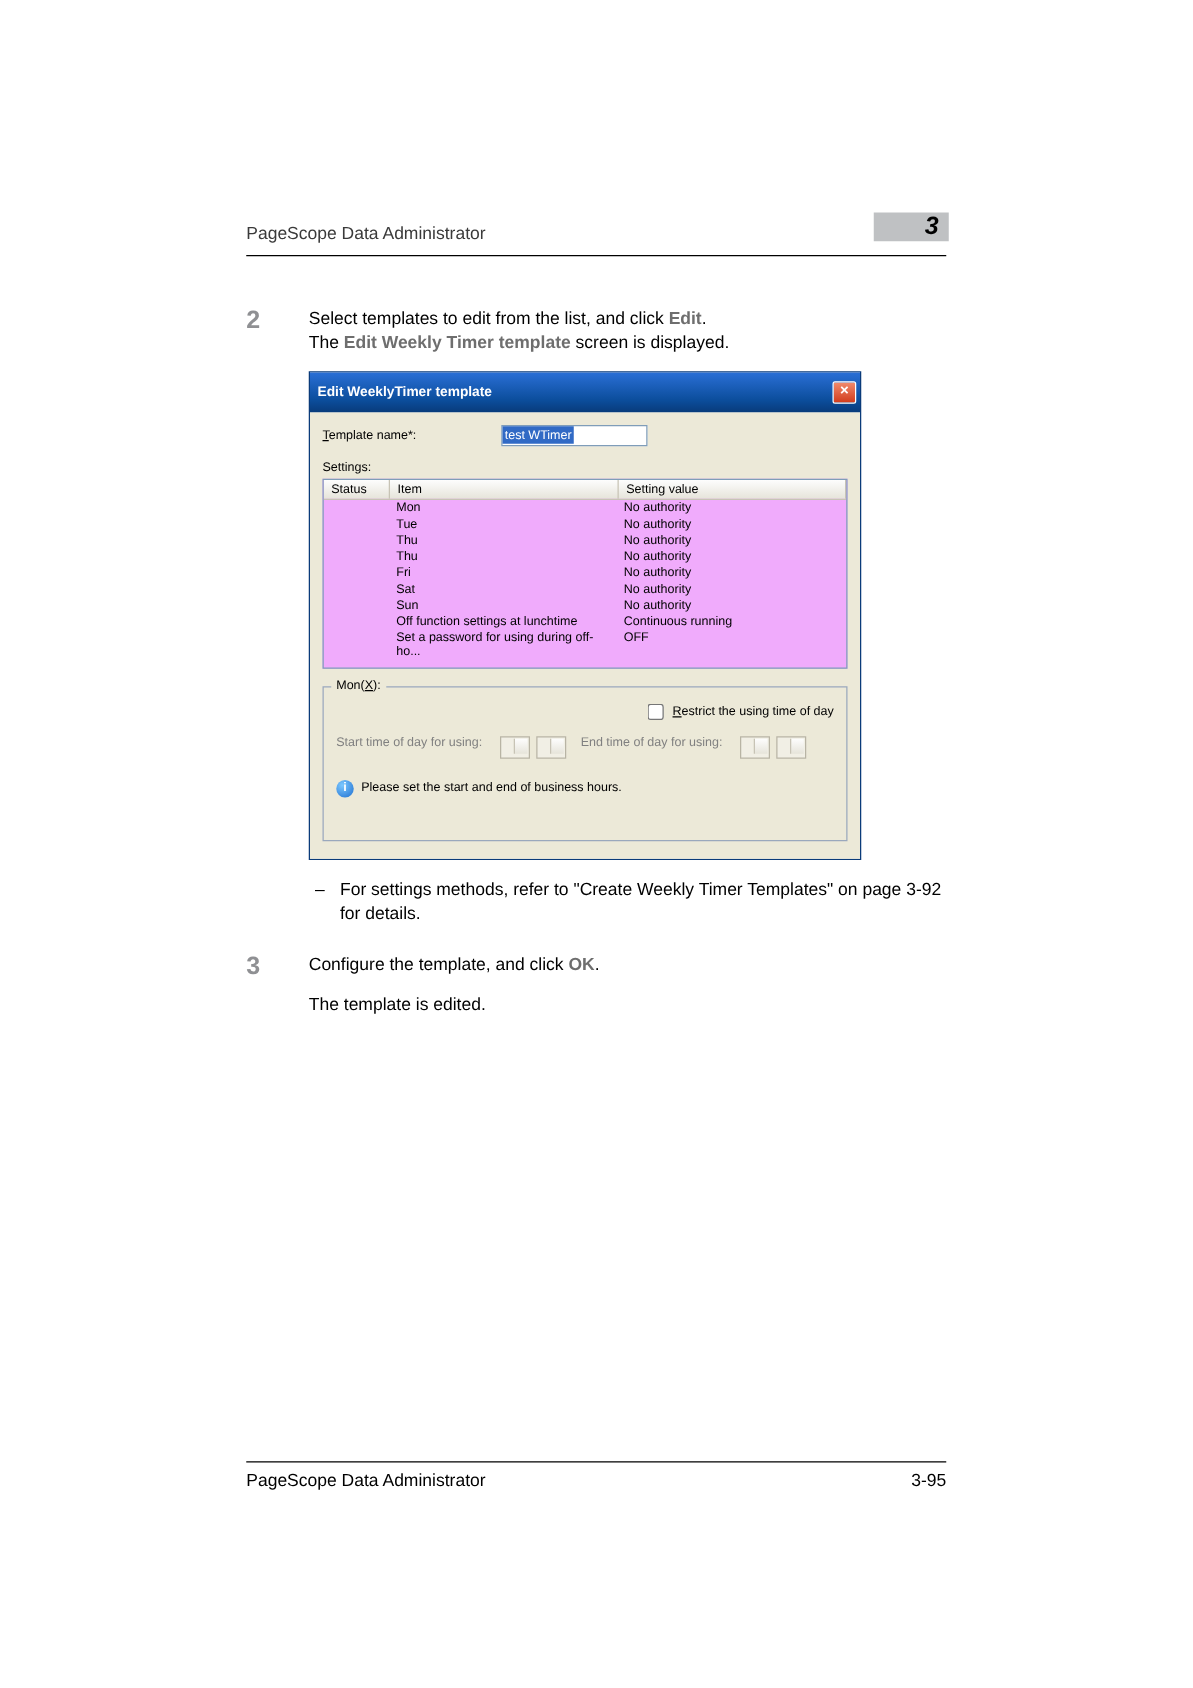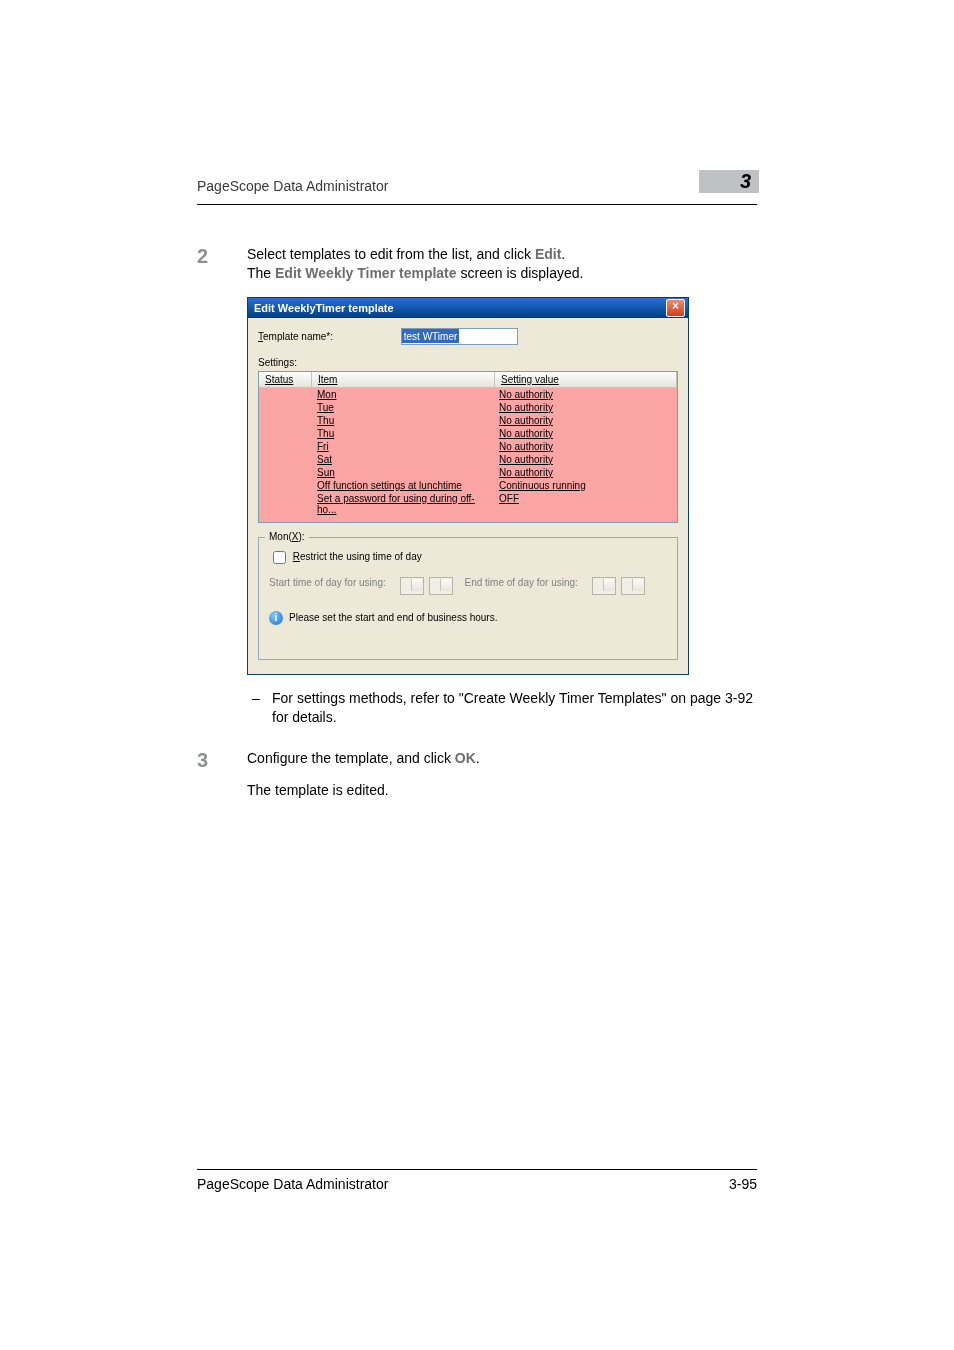--- a/index.html
+++ b/index.html
@@ -94,21 +94,21 @@
     width:440px;
     margin-left:50px;
     margin-top:8px;
     margin-bottom:14px;
     font-family:Tahoma,Arial,sans-serif;
     font-size:10px;
     color:#000;
     border:1px solid #0a3b7a;
   }
   .dlg-titlebar{
-    height:20px;
+    height:32px;
     background:linear-gradient(180deg,#2a6fd6 0%,#0b4d9b 70%,#083a7a 100%);
     color:#fff;
     font-weight:700;
     font-size:11px;
     line-height:20px;
     padding-left:6px;
     display:flex;
     align-items:center;
     justify-content:space-between;
   }
@@ -145,24 +145,23 @@
     color:#fff;
     font-size:10px;
     padding:1px 2px 0 2px;
     line-height:13px;
   }
   .sett-label{margin:12px 0 3px 0;}
 
   
   .listview{
     border:1px solid #7f9db9;
-    background:#fca5a5;
+    background:#f0abfc;
     height:150px;
     overflow:hidden;
-    text-decoration:underline;
   }
   .lv-head{display:flex;background:linear-gradient(180deg,#fdfdfd,#e6e4da);border-bottom:1px solid #c7c3b5;}
   .lv-head .col{
     border-right:1px solid #c7c3b5;
     padding:2px 6px;
     font-size:10px;
   }
   .col-status{width:40px;}
   .col-item{width:170px;}
   .col-val{flex:1;}
@@ -180,21 +179,21 @@
     position:relative;
   }
   .gbox .legend{
     position:absolute;
     top:-7px;left:6px;
     background:#ece9d8;
     padding:0 4px;
     font-size:10px;
   }
   .gbox .legend .ul{text-decoration:underline;}
-  .grow{display:flex;align-items:center;justify-content:flex-start;}
+  .grow{display:flex;align-items:center;justify-content:flex-end;}
   .restrict{font-size:10px;}
   .restrict input{vertical-align:middle;margin-right:4px;}
   .restrict .ul{text-decoration:underline;}
   .timer-row{display:flex;align-items:flex-start;gap:12px;margin-top:10px;color:#808080;}
   .timer-row .lbl{white-space:nowrap;}
   .spin{
     width:22px;height:16px;
     border:1px solid #b8b4a4;
     background:#f1efe5;
     display:inline-block;position:relative;

